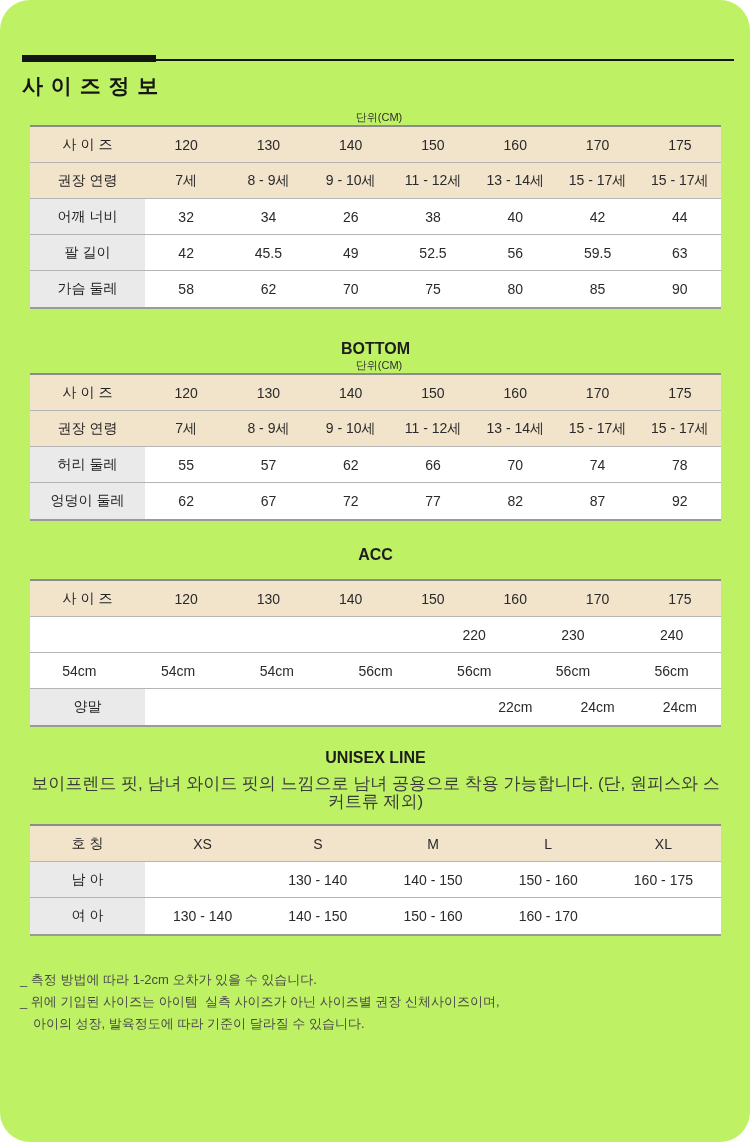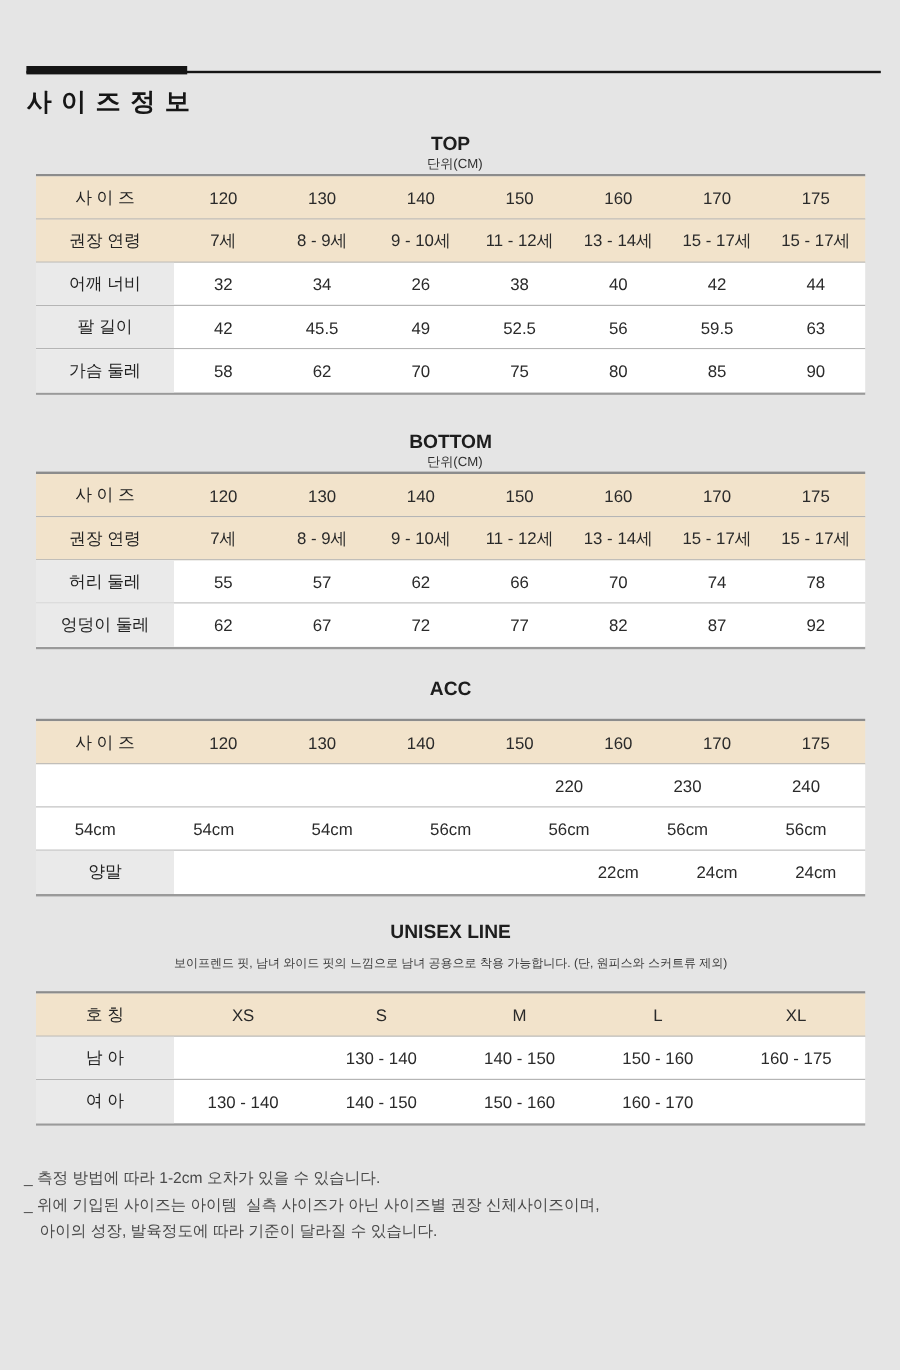--- a/index.html
+++ b/index.html
@@ -1,30 +1,30 @@
 <!DOCTYPE html>
 <html><head>
 <meta charset="utf-8">
 <style>
   * { box-sizing: border-box; margin: 0; padding: 0; }
   html, body { background: #ffffff; }
   body { font-family: "Liberation Sans", "DejaVu Sans", sans-serif; }
-  .page { position: relative; width: 750px; height: 1142px; background: #e5e5e5; overflow: hidden; }
+  .page { position: relative; width: 750px; height: 1142px; background: #bef264; overflow: hidden; border-radius: 30px; }
 
   
   .header-rule { position: relative; margin: 55px 16px 0 22px; height: 7px; }
   .header-rule .rule-thin  { position: absolute; left: 0; right: 0; top: 4px; height: 2px; background: #151515; }
   .header-rule .rule-thick { position: absolute; left: 0; top: 0; width: 134px; height: 7px; background: #151515; }
 
   .page-title { margin: 11px 0 0 22px; font-size: 21px; line-height: 26px; font-weight: 700; color: #161616; letter-spacing: 1px; }
 
   .section { margin-left: 30px; margin-right: 29px; } 
   .s-title { text-align: center; font-size: 16px; line-height: 20px; font-weight: 700; color: #1d1d1d; }
   .s-unit  { text-align: center; font-size: 11px; line-height: 12px; height: 12px; color: #2e2e2e; margin-top: 0; margin-bottom: 2px; margin-right: -7px; }
-  .s-sub   { text-align: center; font-size: 10px; line-height: 18px; color: #3a3a3a; margin-top: 7px; }
+  .s-sub   { text-align: center; font-size: 17px; line-height: 18px; color: #3a3a3a; margin-top: 7px; }
 
   .section-top    { margin-top: 12px; }
   .section-bottom { margin-top: 30px; }
   .section-acc    { margin-top: 24px; }
   .section-unisex { margin-top: 21px; }
   .section-acc .s-table    { margin-top: 14px; }
   .section-unisex .s-table { margin-top: 13px; }
 
   .s-table { border-top: 2px solid #8c8c8c; border-bottom: 2px solid #9a9a9a; }
   .t-row  { display: flex; height: 36px; border-bottom: 1px solid #b5b5b5; background: #ffffff; }
@@ -44,21 +44,20 @@
 <div class="page">
 
   <div class="header-rule">
     <div class="rule-thin"></div>
     <div class="rule-thick"></div>
   </div>
 
   <div class="page-title">사 이 즈 정 보</div>
 
   <div class="section section-top">
-    <div class="s-title">TOP</div>
     <div class="s-unit">단위(CM)</div>
     <div class="s-table">
         <div class="t-row t-header">
           <div class="t-label">사 이 즈</div>
           <div class="t-cell">120</div>
           <div class="t-cell">130</div>
           <div class="t-cell">140</div>
           <div class="t-cell">150</div>
           <div class="t-cell">160</div>
           <div class="t-cell">170</div>

